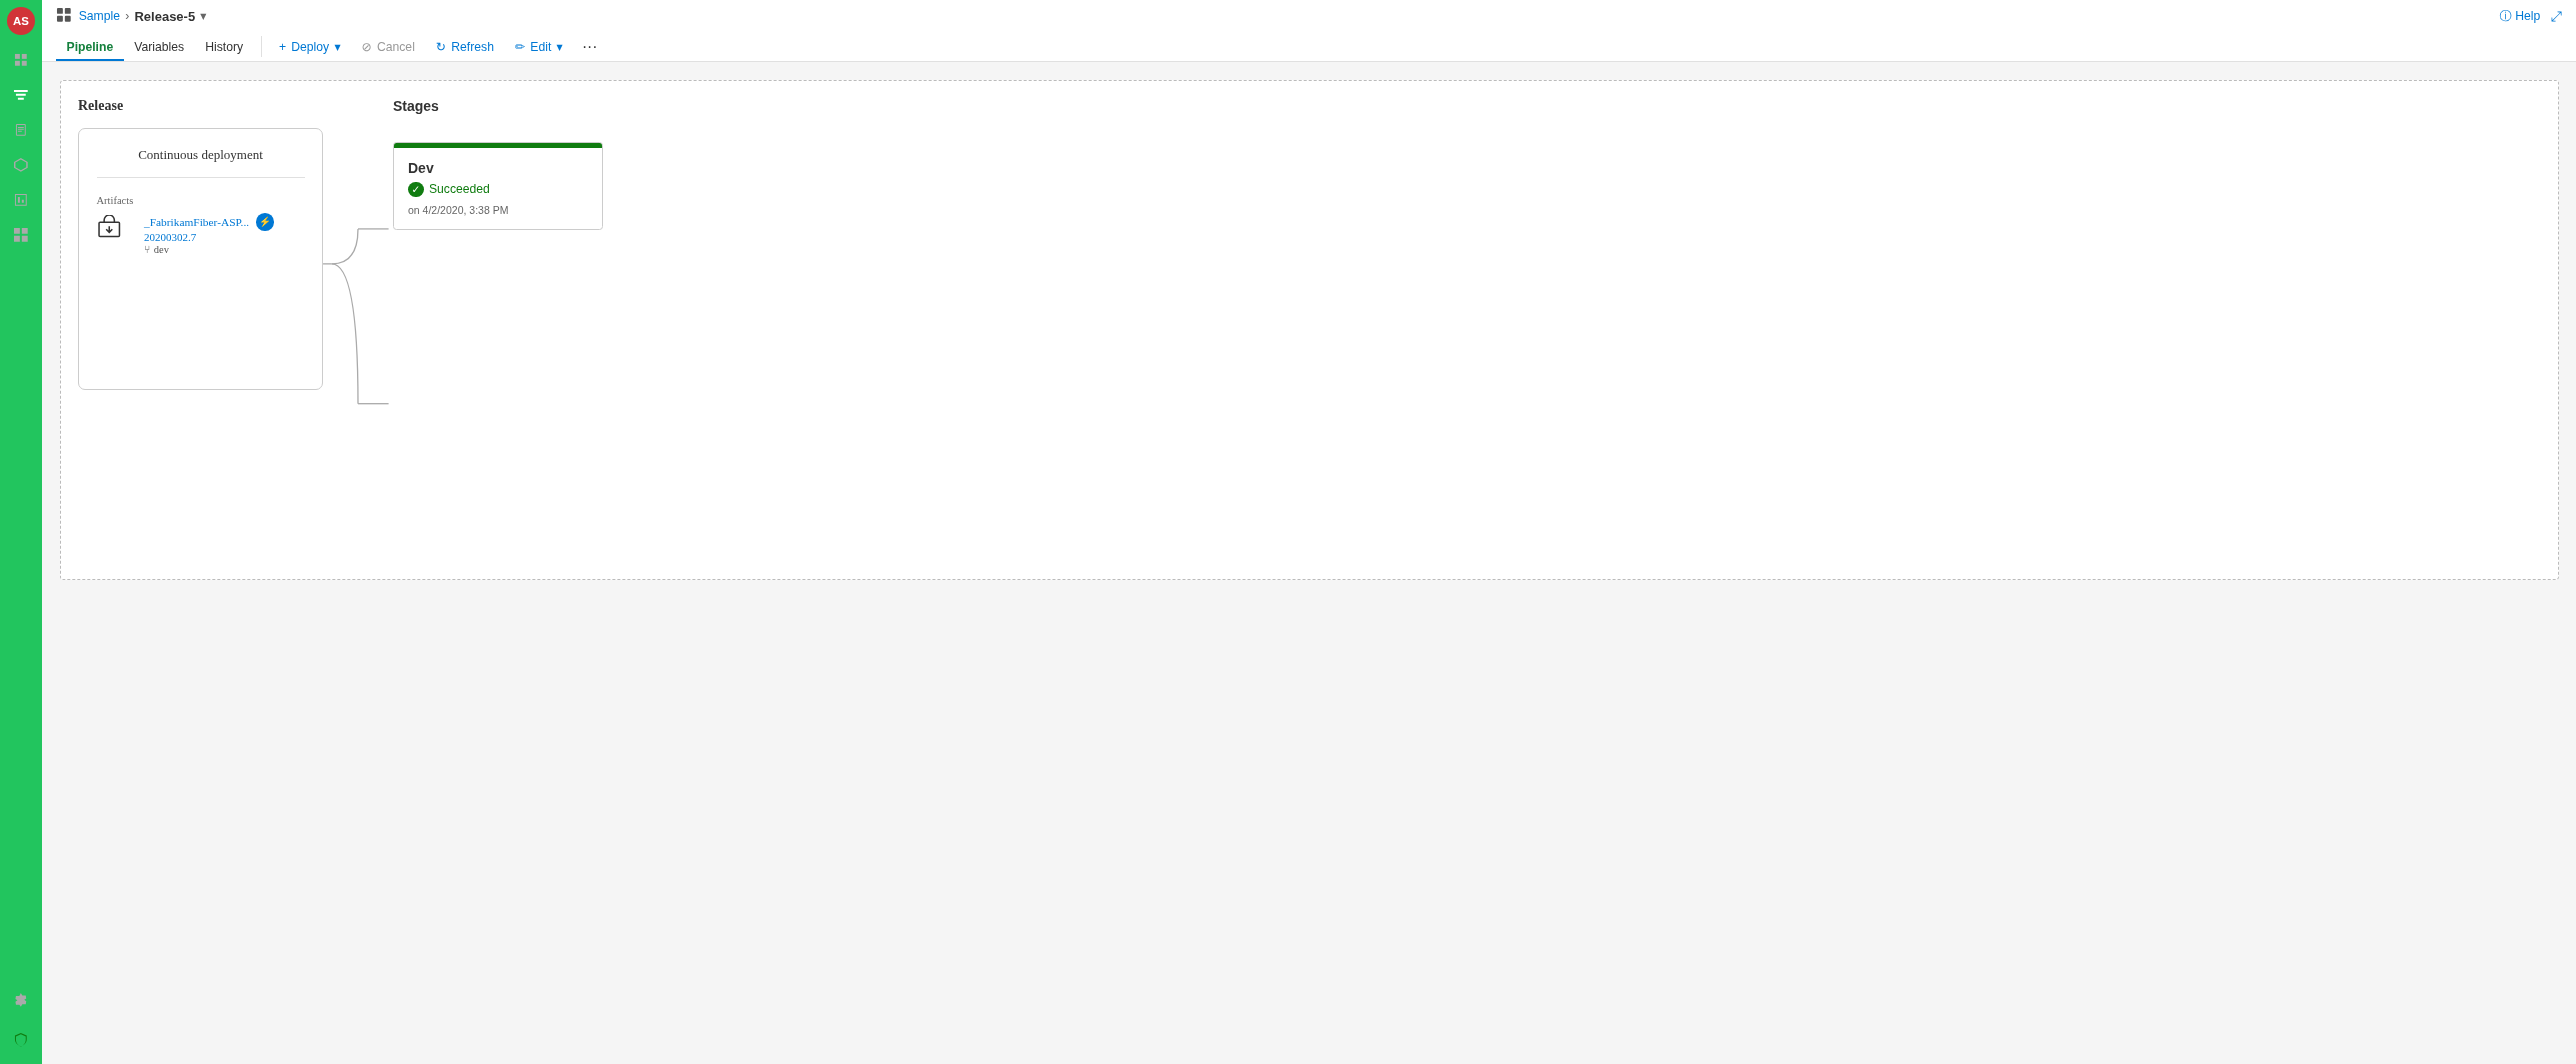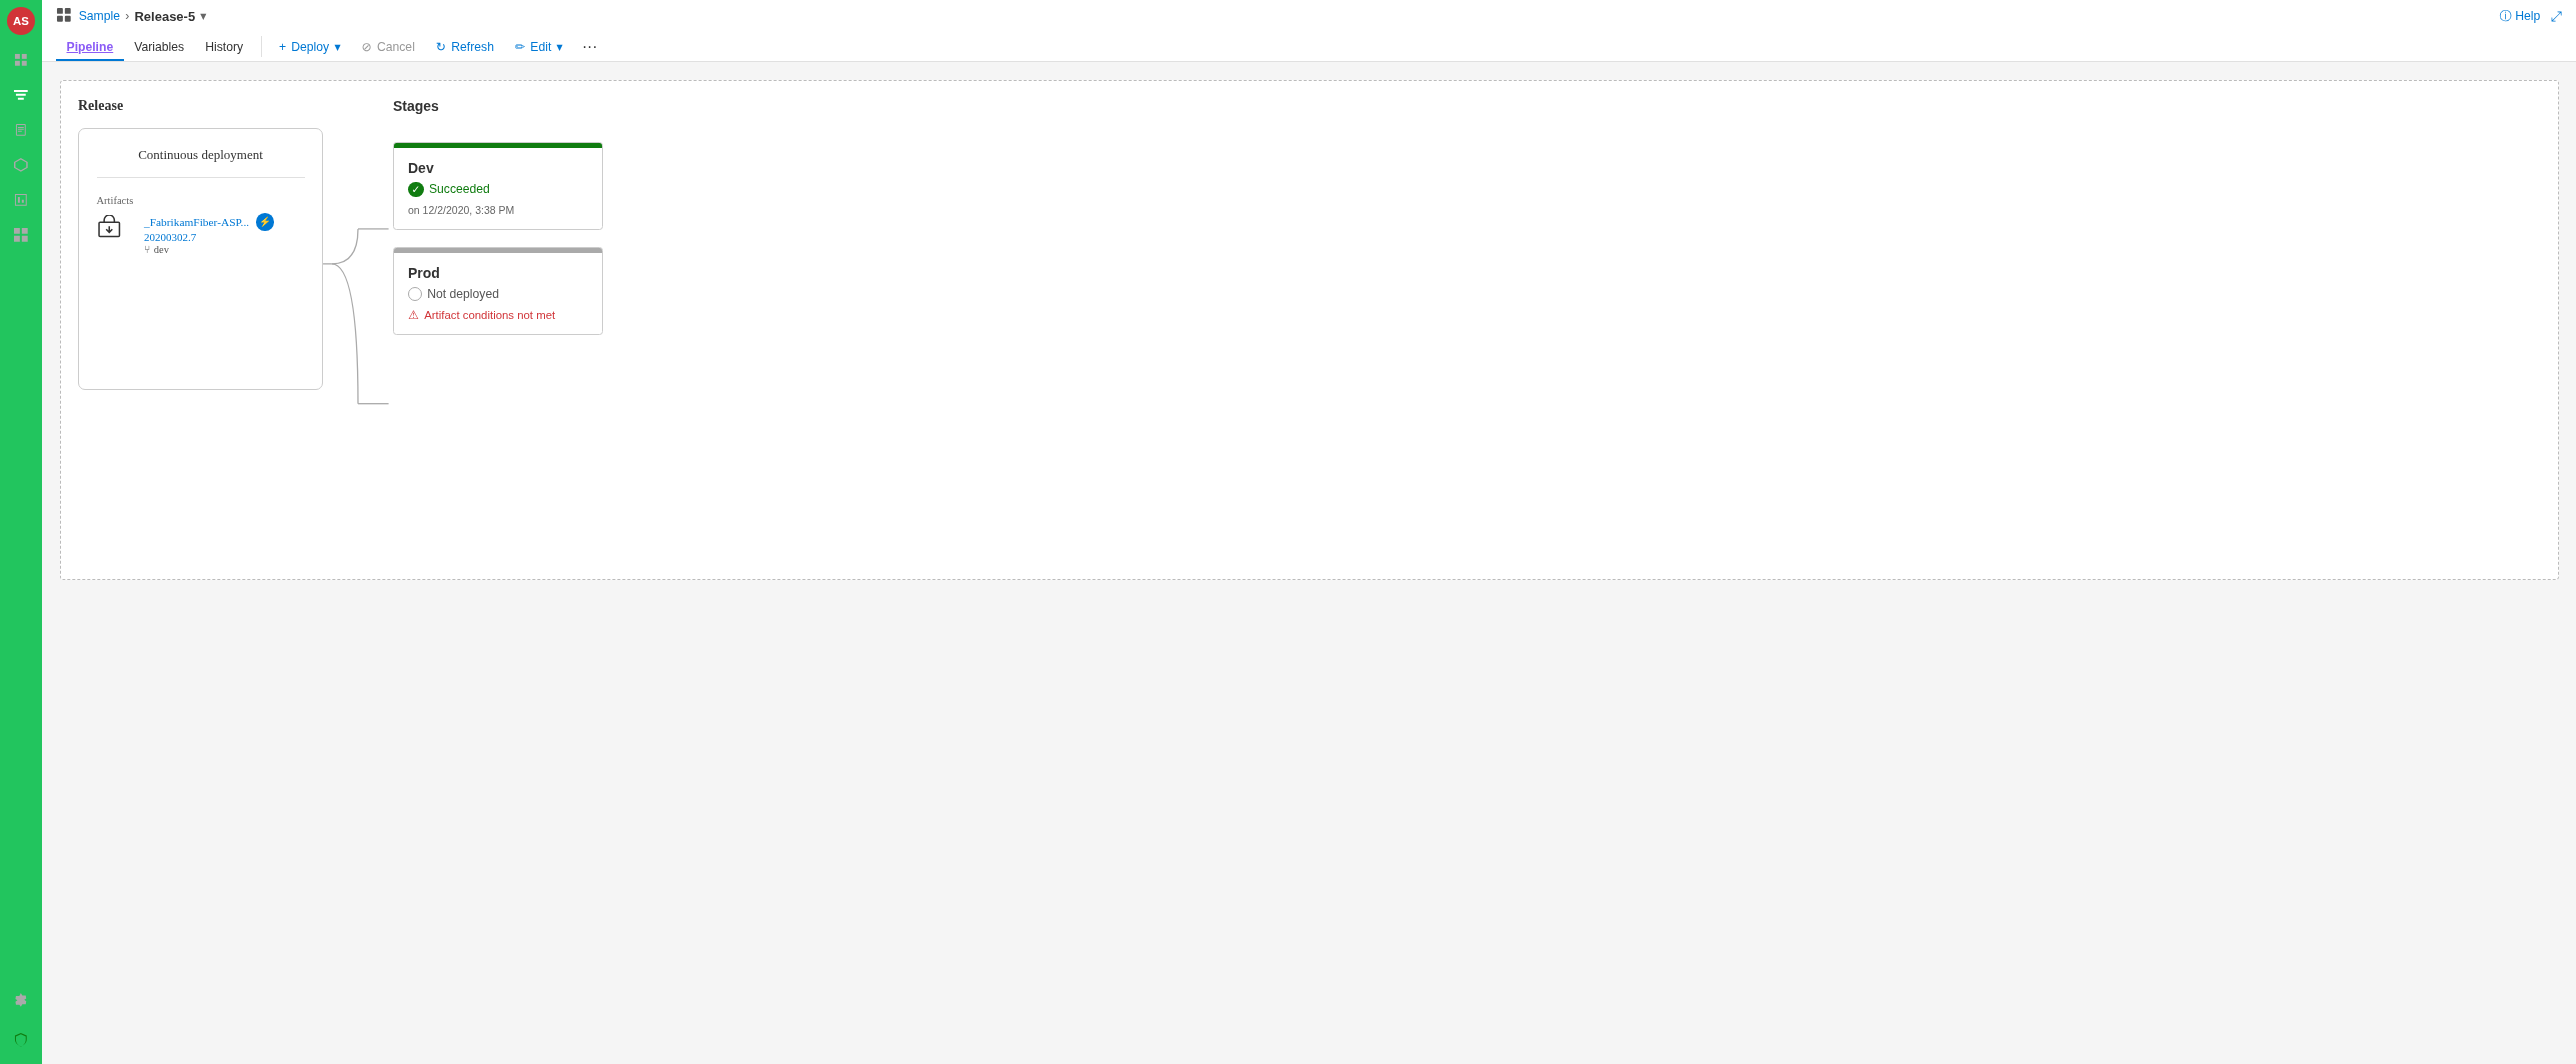--- a/index.html
+++ b/index.html
@@ -65,21 +65,21 @@
     .toolbar {
       display: flex;
       align-items: center;
       padding: 3.5px 0 0 0;
       gap: 0;
     }
     .tab-btn {
       padding: 7px 10.5px; font-size: 12.2px; background: none; border: none;
       cursor: pointer; color: #333; position: relative; white-space: nowrap;
     }
-    .tab-btn.active { color: #8b5cf6; font-weight: 600; text-decoration: underline; }
+    .tab-btn.active { color: #15803d; font-weight: 600; }
     .tab-btn.active::after {
       content: ''; position: absolute; bottom: 0; left: 0; right: 0;
       height: 1.7px; background: #0078d4;
     }
     .toolbar-divider { width: 0.9px; height: 21px; background: #e0e0e0; margin: 0 7px; }
     .toolbar-action {
       display: flex; align-items: center; gap: 5.2px;
       padding: 5.2px 10.5px; font-size: 12.2px; background: none; border: none;
       cursor: pointer; color: #0078d4; border-radius: 1.7px;
     }
@@ -328,38 +328,24 @@
         <div class="stages-list">
 
           <div class="stage-card">
             <div class="stage-card-top-bar success"></div>
             <div class="stage-card-body">
               <div class="stage-name">Dev</div>
               <div class="stage-status status-success">
                 <span class="check-circle">✓</span>
                 <span>Succeeded</span>
               </div>
-              <div class="stage-timestamp">on 12/2/2020, 3:38 PM</div>
+              <div class="stage-timestamp">on 4/2/2020, 3:38 PM</div>
             </div>
           </div>
 
-          <div class="stage-card">
-            <div class="stage-card-top-bar neutral"></div>
-            <div class="stage-card-body">
-              <div class="stage-name">Prod</div>
-              <div class="stage-status status-not-deployed">
-                <span class="empty-circle"></span>
-                <span>Not deployed</span>
-              </div>
-              <div class="stage-warning">
-                <span class="warning-triangle">⚠</span>
-                <span>Artifact conditions not met</span>
-              </div>
-            </div>
-          </div>
 
         </div>
       </div>
 
     </div>
   </div>
 
 </div>
 
 

